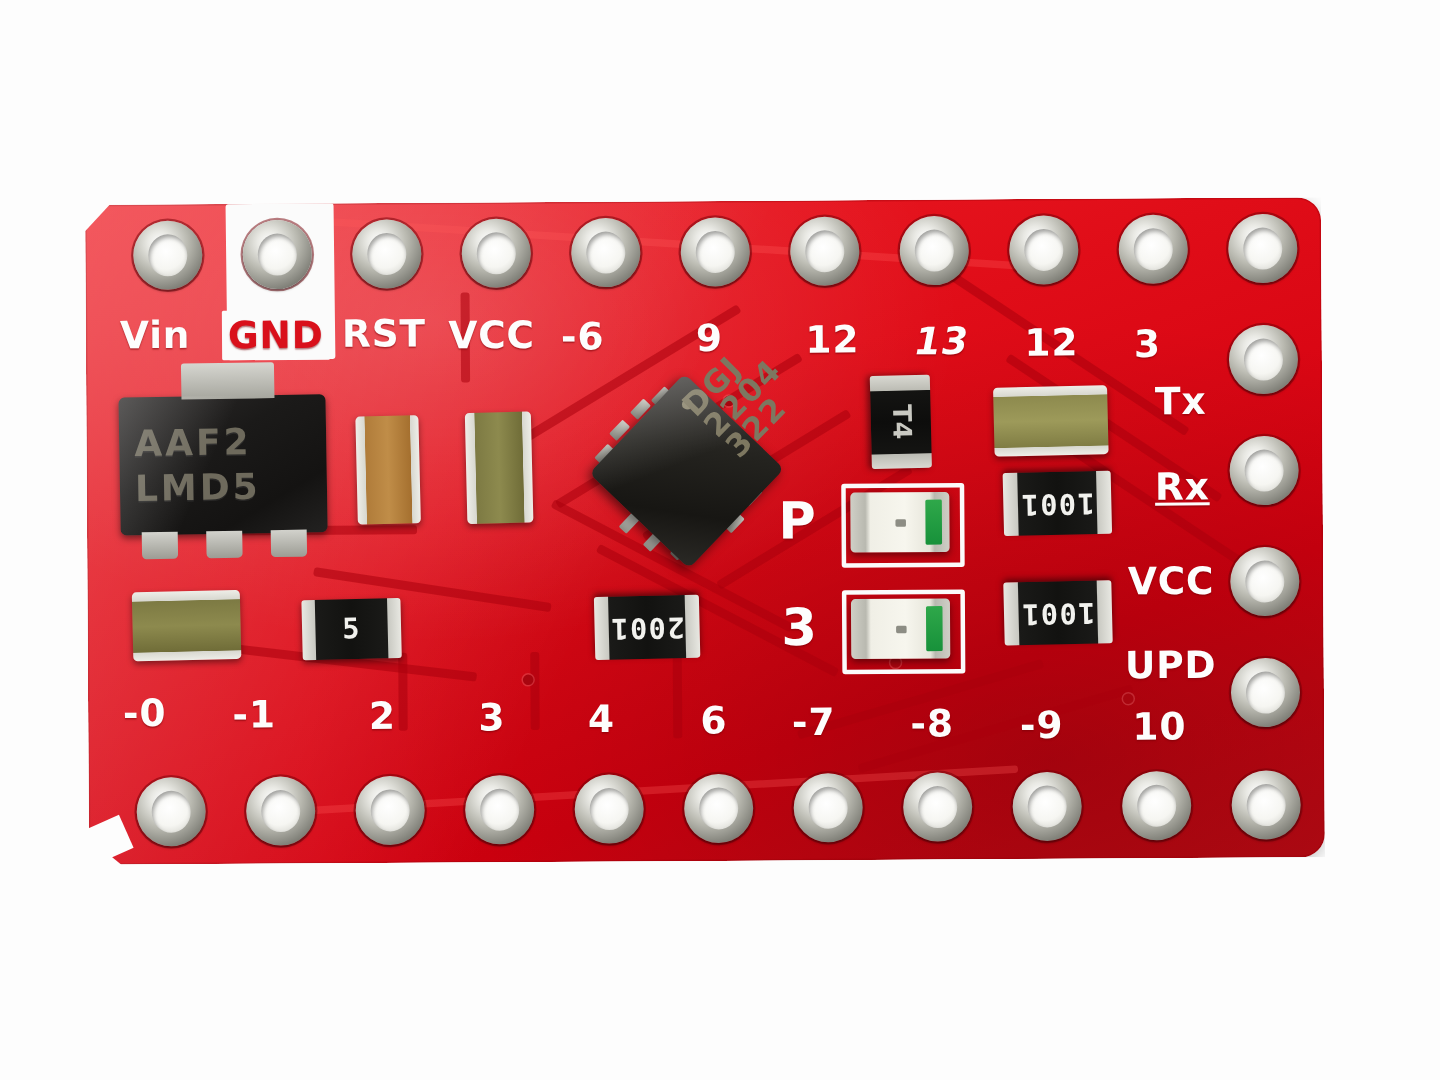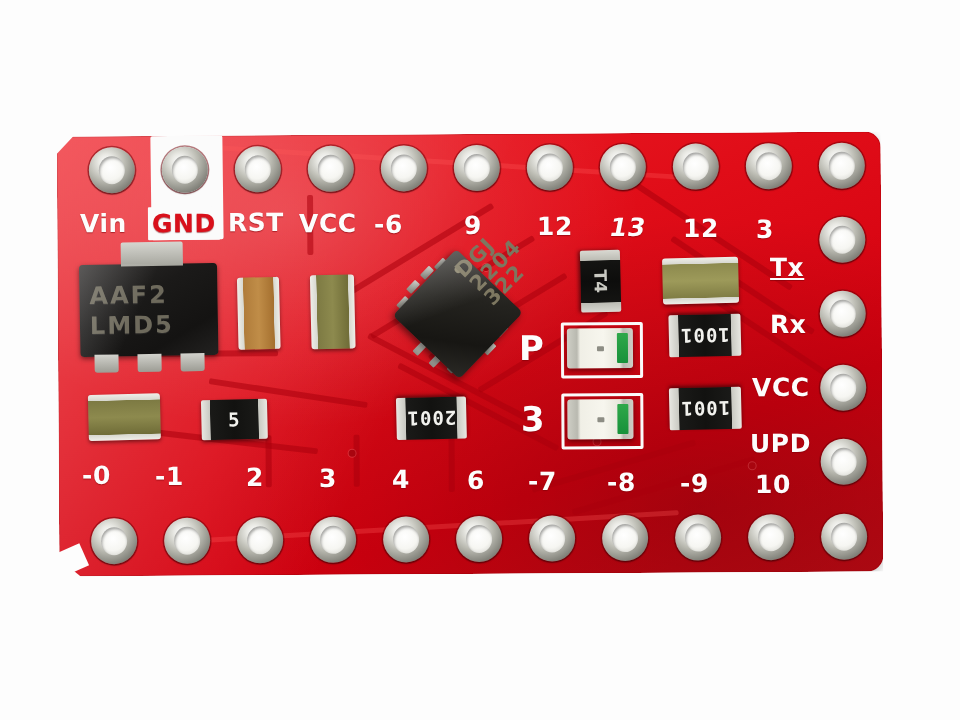--- a/index.html
+++ b/index.html
@@ -280,21 +280,21 @@
   <div class="silk" style="left:155px;top:462px;">-1</div>
   <div class="silk" style="left:246px;top:463px;">2</div>
   <div class="silk" style="left:319px;top:464px;">3</div>
   <div class="silk" style="left:392px;top:465px;">4</div>
   <div class="silk" style="left:467px;top:466px;">6</div>
   <div class="silk" style="left:528px;top:467px;">-7</div>
   <div class="silk" style="left:607px;top:468px;">-8</div>
   <div class="silk" style="left:680px;top:469px;">-9</div>
   <div class="silk" style="left:755px;top:470px;text-align:right;">10</div>
 
-  <div class="silk" style="left:770px;top:253px;text-decoration:underline;">Tx</div>
-  <div class="silk" style="left:770px;top:310px;">Rx</div>
+  <div class="silk" style="left:770px;top:253px;">Tx</div>
+  <div class="silk" style="left:770px;top:310px;text-decoration:underline;">Rx</div>
   <div class="silk" style="left:752px;top:373px;">VCC</div>
   <div class="silk" style="left:750px;top:429px;">UPD</div>
 
   <div class="silk" style="left:519px;top:328px;font-size:34px;">P</div>
   <div class="silk" style="left:521px;top:399px;font-size:34px;">3</div>
 
 </div>
 
 </body></html>

